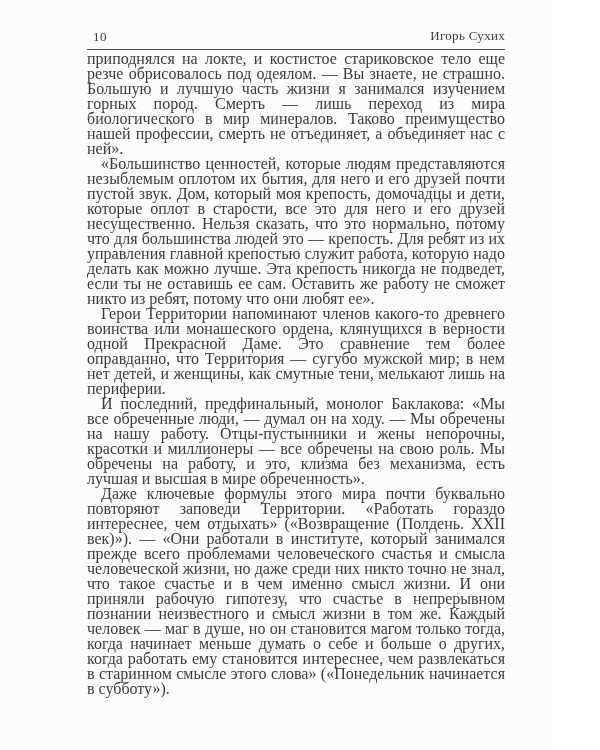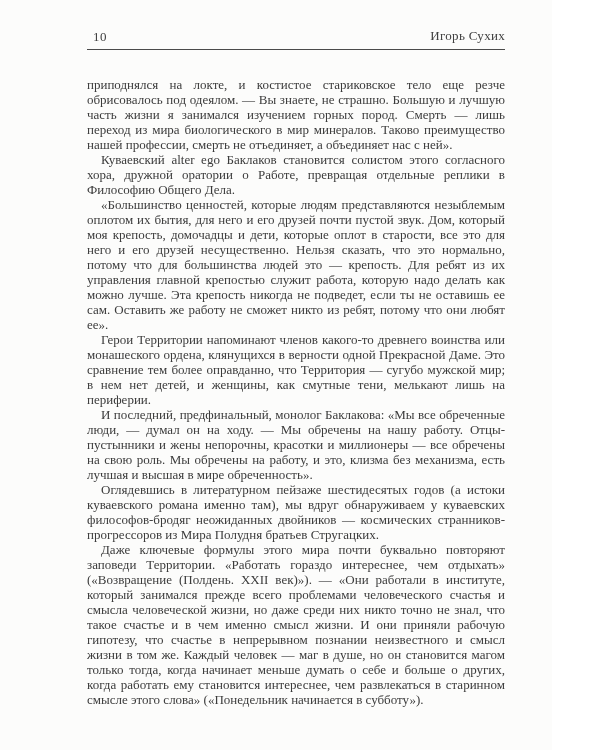--- a/index.html
+++ b/index.html
@@ -37,22 +37,22 @@
     text-align: right;
     letter-spacing: 0.3px;
   }
   .header-rule {
     height: 0;
     border: none;
     border-top: 1.4px solid #4a4a4a;
     margin: 4px 0 0 0;
   }
   .page-body {
-    margin-top: 27px;
-    font-size: 13px;
+    margin-top: 1px;
+    font-size: 16px;
     line-height: 15px;
     text-align: justify;
   }
   .page-body p {
     margin: 0;
     padding: 0;
   }
   .page-body p.indent {
     text-indent: 14px;
   }
@@ -65,22 +65,20 @@
 
     <div class="running-header">
       <span class="page-number">10</span>
       <div class="running-title">Игорь Сухих</div>
     </div>
 
     <hr class="header-rule">
 
     <div class="page-body">
       <p>приподнялся на локте, и костистое стариковское тело еще резче обрисовалось под одеялом. — Вы знаете, не страшно. Большую и лучшую часть жизни я занимался изучением горных пород. Смерть — лишь переход из мира биологического в мир минералов. Таково преимущество нашей профессии, смерть не отъединяет, а объединяет нас с ней».</p>
-      <p class="indent">Куваевский alter ego Баклаков становится солистом этого согласного хора, дружной оратории о Работе, превращая отдельные реплики в Философию Общего Дела.</p>
       <p class="indent">«Большинство ценностей, которые людям представляются незыблемым оплотом их бытия, для него и его друзей почти пустой звук. Дом, который моя крепость, домочадцы и дети, которые оплот в старости, все это для него и его друзей несущественно. Нельзя сказать, что это нормально, потому что для большинства людей это — крепость. Для ребят из их управления главной крепостью служит работа, которую надо делать как можно лучше. Эта крепость никогда не подведет, если ты не оставишь ее сам. Оставить же работу не сможет никто из ребят, потому что они любят ее».</p>
       <p class="indent">Герои Территории напоминают членов какого-то древнего воинства или монашеского ордена, клянущихся в верности одной Прекрасной Даме. Это сравнение тем более оправданно, что Территория — сугубо мужской мир; в нем нет детей, и женщины, как смутные тени, мелькают лишь на периферии.</p>
       <p class="indent">И последний, предфинальный, монолог Баклакова: «Мы все обреченные люди, — думал он на ходу. — Мы обречены на нашу работу. Отцы-пустынники и жены непорочны, красотки и миллионеры — все обречены на свою роль. Мы обречены на работу, и это, клизма без механизма, есть лучшая и высшая в мире обреченность».</p>
-      <p class="indent">Оглядевшись в литературном пейзаже шестидесятых годов (а истоки куваевского романа именно там), мы вдруг обнаруживаем у куваевских философов-бродяг неожиданных двойников — космических странников-прогрессоров из Мира Полудня братьев Стругацких.</p>
       <p class="indent">Даже ключевые формулы этого мира почти буквально повторяют заповеди Территории. «Работать гораздо интереснее, чем отдыхать» («Возвращение (Полдень. XXII век)»). — «Они работали в институте, который занимался прежде всего проблемами человеческого счастья и смысла человеческой жизни, но даже среди них никто точно не знал, что такое счастье и в чем именно смысл жизни. И они приняли рабочую гипотезу, что счастье в непрерывном познании неизвестного и смысл жизни в том же. Каждый человек — маг в душе, но он становится магом только тогда, когда начинает меньше думать о себе и больше о других, когда работать ему становится интереснее, чем развлекаться в старинном смысле этого слова» («Понедельник начинается в субботу»).</p>
     </div>
 
   </div>
 </div>
 
 </body></html>

